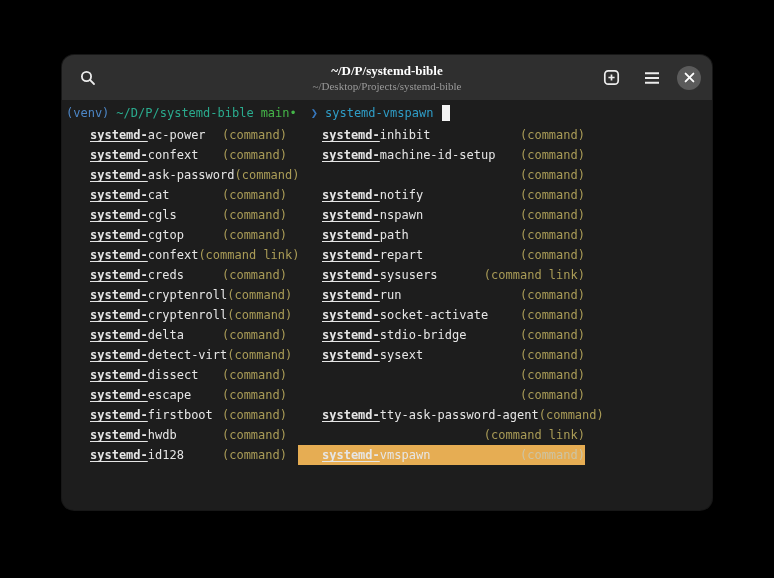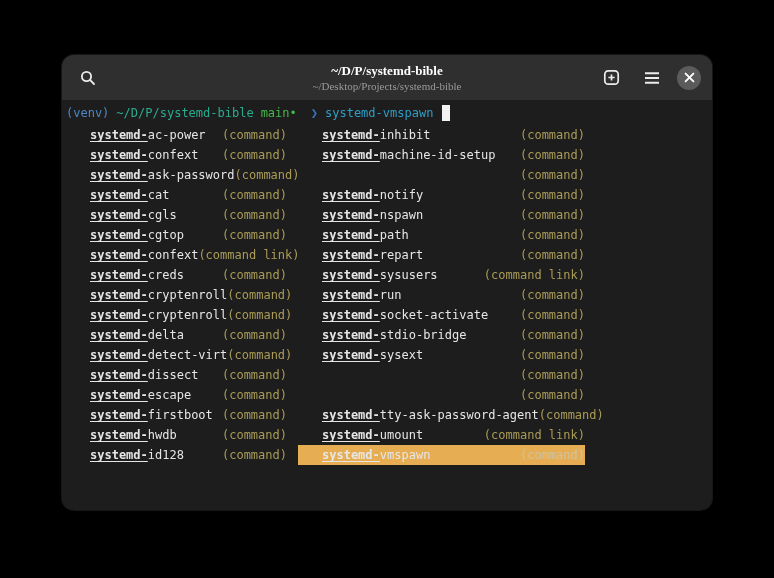--- a/index.html
+++ b/index.html
@@ -162,19 +162,19 @@
           <div class="crow"><span class="cname"><span class="cprefix">systemd-</span><span>path</span></span><span class="cdesc">(command)</span></div>
           <div class="crow"><span class="cname"><span class="cprefix">systemd-</span><span>repart</span></span><span class="cdesc">(command)</span></div>
           <div class="crow"><span class="cname"><span class="cprefix">systemd-</span><span>sysusers</span></span><span class="cdesc">(command link)</span></div>
           <div class="crow"><span class="cname"><span class="cprefix">systemd-</span><span>run</span></span><span class="cdesc">(command)</span></div>
           <div class="crow"><span class="cname"><span class="cprefix">systemd-</span><span>socket-activate</span></span><span class="cdesc">(command)</span></div>
           <div class="crow"><span class="cname"><span class="cprefix">systemd-</span><span>stdio-bridge</span></span><span class="cdesc">(command)</span></div>
           <div class="crow"><span class="cname"><span class="cprefix">systemd-</span><span>sysext</span></span><span class="cdesc">(command)</span></div>
           <div class="crow"><span class="cdesc">(command)</span></div>
           <div class="crow"><span class="cdesc">(command)</span></div>
           <div class="crow"><span class="cname"><span class="cprefix">systemd-</span><span>tty-ask-password-agent</span></span><span class="cdesc">(command)</span></div>
-          <div class="crow"><span class="cname"><span class="cprefix">systemd-</span><span>umount</span></span><span class="cdesc">(command link)</span></div>
+          <div class="crow"><span class="cdesc">(command link)</span></div>
           <div class="crow selected"><span class="cname"><span class="cprefix">systemd-</span><span>vmspawn</span></span><span class="cdesc">(command)</span></div>
         </div>
     </div>
   </div>
 
 </div>
 
 </body></html>

